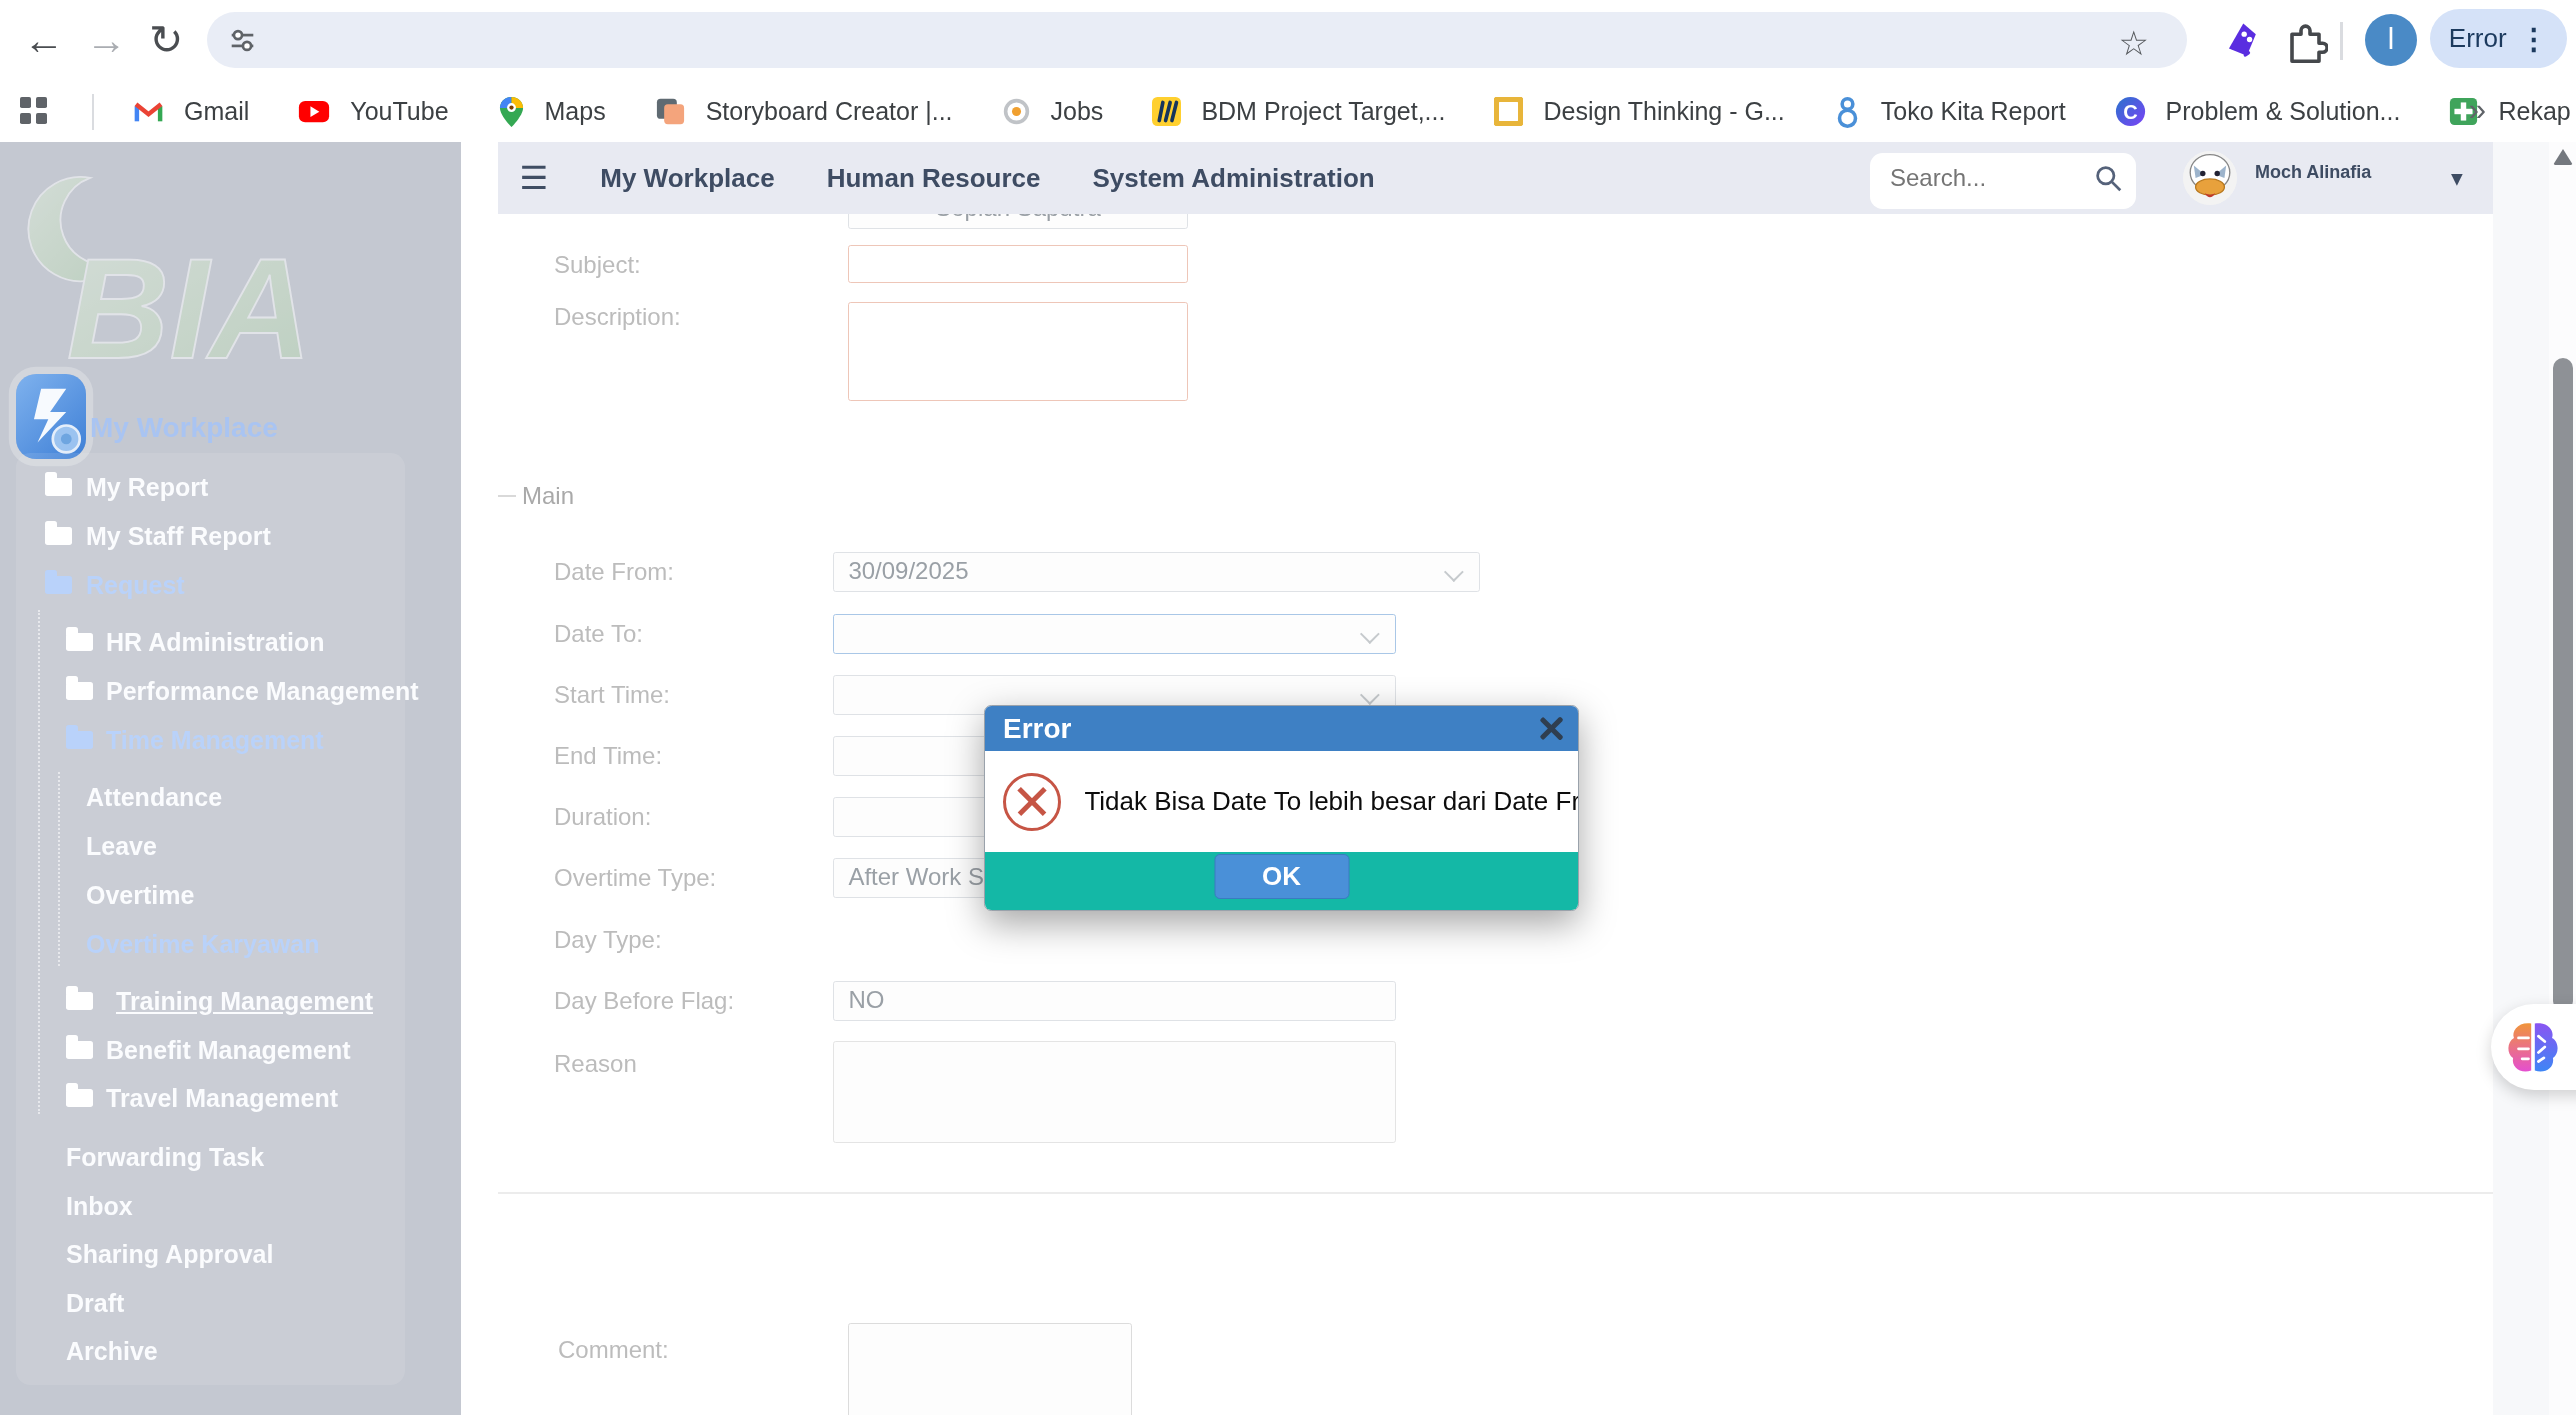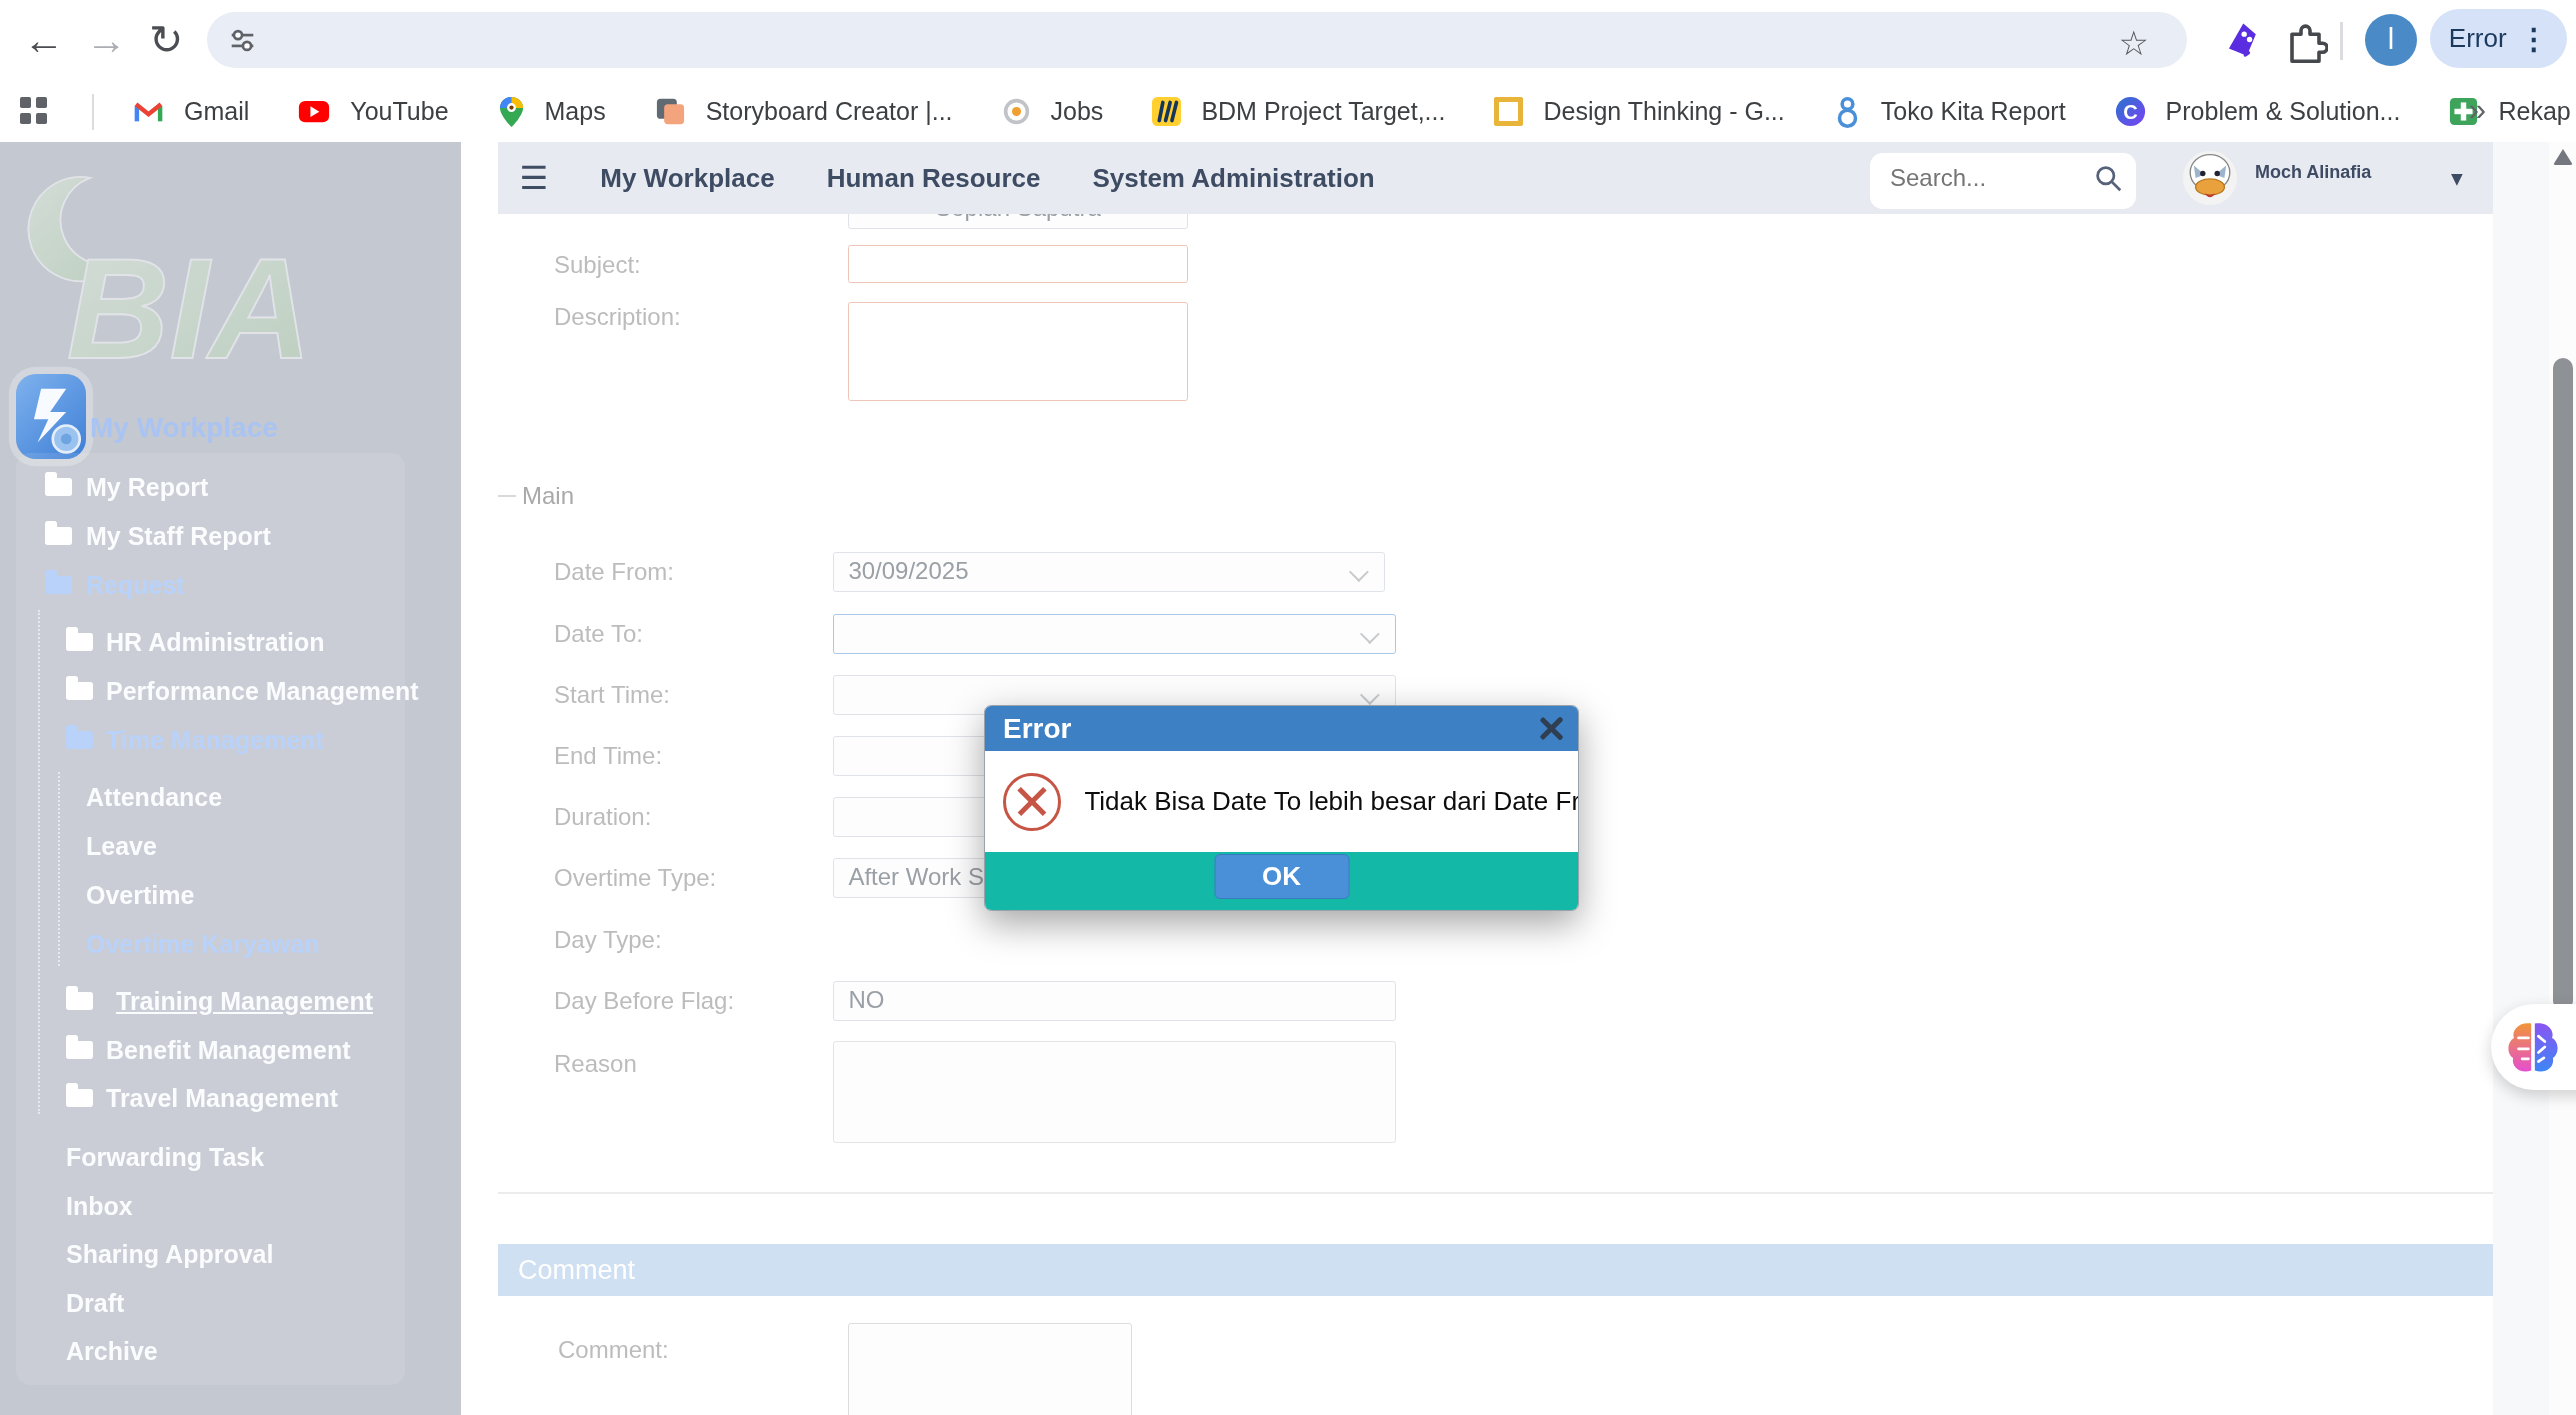--- a/index.html
+++ b/index.html
@@ -357,21 +357,21 @@
     <div class="field pink" style="left:848px;top:103px;width:340px;height:38px;">
       <span></span></div>
     <div class="lab" style="left:554px;top:155px;">Description:</div>
     <div class="field pink area" style="left:848px;top:160px;width:340px;height:99px;">
       <span></span></div>
 
     <div class="maindash"></div>
     <div class="mainlegend">Main</div>
 
     <div class="lab" style="left:554px;top:410px;">Date From:</div>
-    <div class="field" style="left:833px;top:410px;width:552px;">
+    <div class="field" style="left:833px;top:410px;width:647px;">
       <span>30/09/2025</span>
       <span class="chev"></span></div>
 
     <div class="lab" style="left:554px;top:472px;">Date To:</div>
     <div class="field focus" style="left:833px;top:472px;width:563px;">
       <span></span>
       <span class="chev"></span></div>
 
     <div class="lab" style="left:554px;top:533px;">Start Time:</div>
     <div class="field" style="left:833px;top:533px;width:563px;">
@@ -396,21 +396,20 @@
     <div class="lab" style="left:554px;top:839px;">Day Before Flag:</div>
     <div class="field" style="left:833px;top:839px;width:563px;">
       <span>NO</span></div>
 
     <div class="lab" style="left:554px;top:902px;">Reason</div>
     <div class="field area" style="left:833px;top:899px;width:563px;height:102px;border-color:#e4e4e4;">
       <span></span></div>
 
     <div class="hdivider"></div>
 
-    <div class="commenthdr">Comment</div>
     <div class="lab" style="left:558px;top:1188px;">Comment:</div>
     <div class="field area" style="left:848px;top:1181px;width:284px;height:126px;border-color:#dcdcdc;">
       <span></span></div>
 
     <div class="rstrip"></div>
     <div class="sbtrack"></div>
     <div class="sbarrow"></div>
     <div class="sbthumb"></div>
 
     <div class="brainfab">

